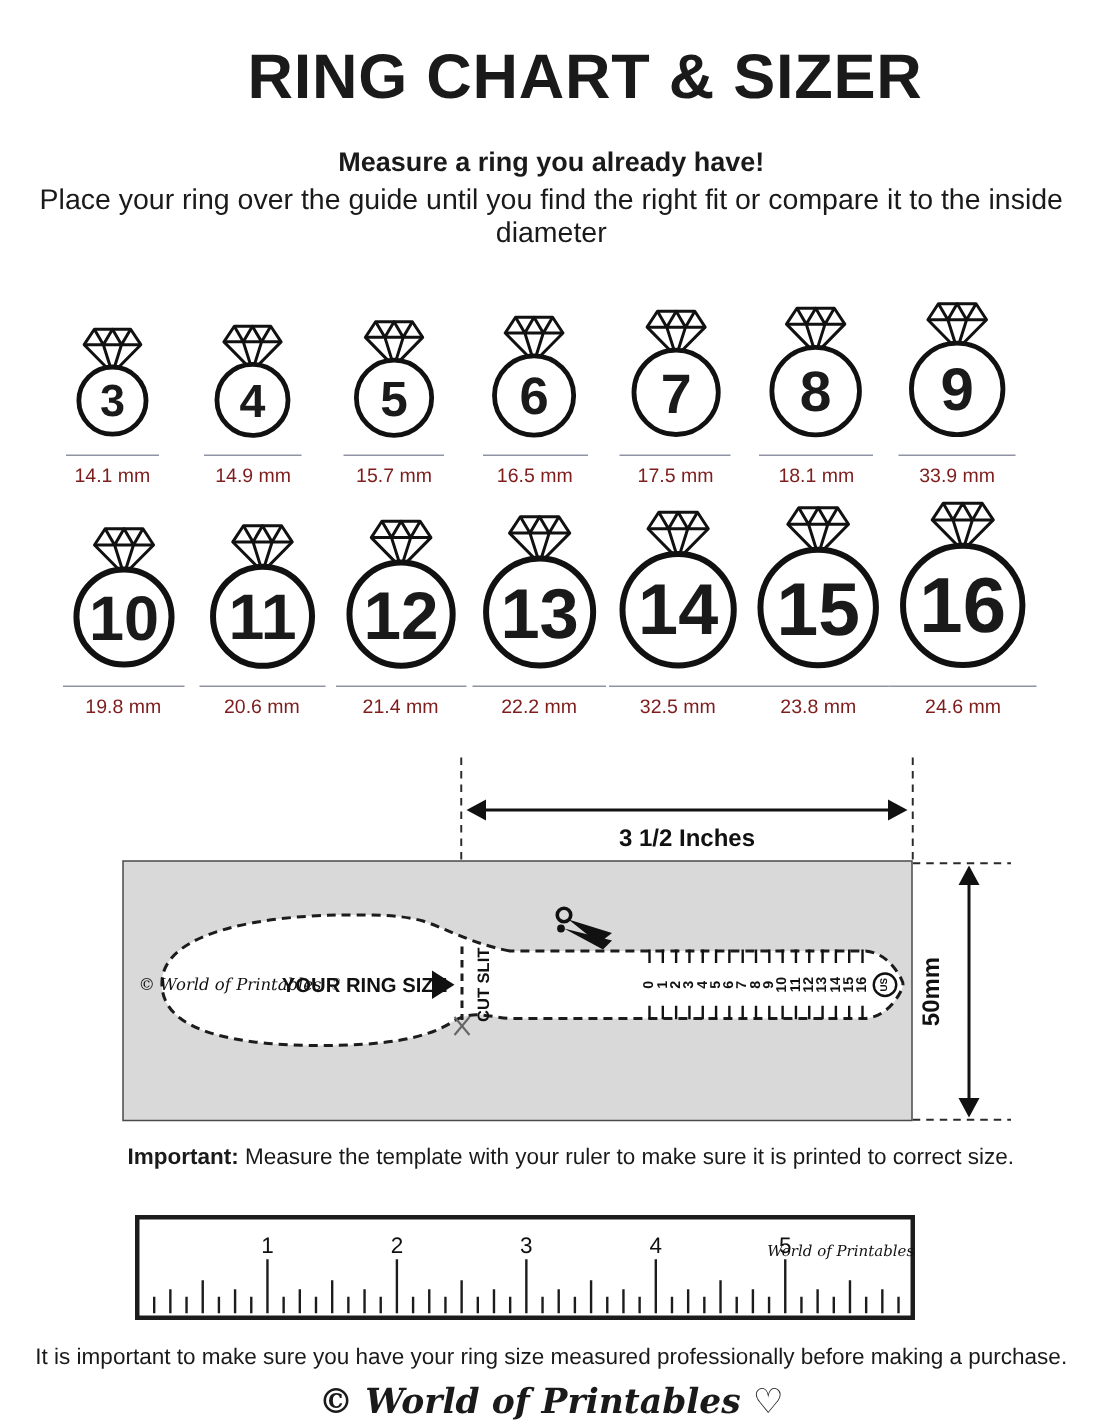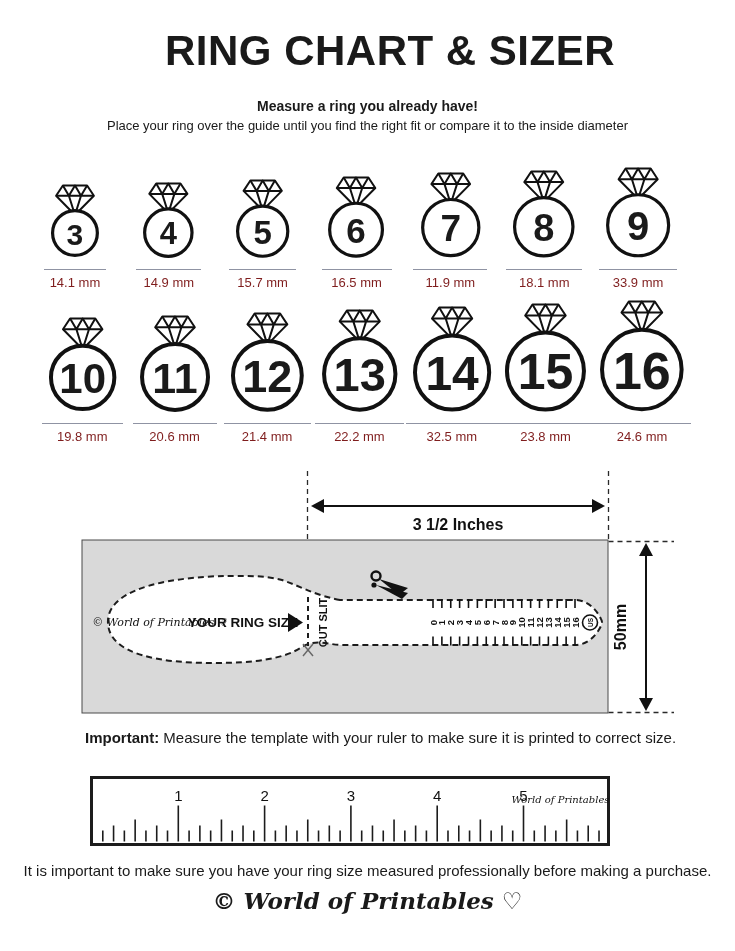--- a/index.html
+++ b/index.html
@@ -2,22 +2,22 @@
 <html><head>
 <meta charset="utf-8">
 <style>
   html,body{margin:0;padding:0;}
   body{
     width:735px;height:951px;overflow:hidden;background:#ffffff;
     font-family:"Liberation Sans",sans-serif;color:#1a1a1a;
   }
   .header{padding-top:30px;text-align:center;}
   .title{font-size:42px;font-weight:800;letter-spacing:.5px;line-height:1;padding-left:45px;}
-  .subtitle-bold{margin-top:26px;font-size:14px;font-weight:bold;}
-  .subtitle{margin-top:4px;font-size:13px;}
+  .subtitle-bold{margin-top:26px;font-size:18px;font-weight:bold;}
+  .subtitle{margin-top:4px;font-size:19px;}
   .ring-row{display:flex;align-items:flex-end;}
   .ring-row-1{margin-top:34px;padding:0 50px 0 28px;}
   .ring-row-2{margin-top:10px;padding:0 44px 0 36px;}
   .ring-cell{flex:1;display:flex;flex-direction:column;align-items:center;}
   .ring-underline{height:1px;background:#8f93a3;margin-top:9px;}
   .ring-mm{margin-top:5px;font-size:13px;color:#7f1d1d;}
   .sizer-wrap{margin-top:24px;}
   .sizer-svg{display:block;margin-left:60px;}
   .important{margin:6px 0 0 85px;font-size:15px;}
   .important b{font-weight:bold;text-align:right;}
@@ -99,21 +99,21 @@
         <g stroke="#111" stroke-width="2" fill="none" stroke-linejoin="round">
           <path d="M 21.3 1.5 L 46.2 1.5 L 53.1 12.1 L 33.75 31.7 L 14.4 12.1 Z" fill="#fff"></path>
           <path d="M 14.4 12.1 L 53.1 12.1
                     M 21.3 1.5 L 27.5 12.1 L 33.8 1.5 L 40.0 12.1 L 46.2 1.5
                     M 27.5 12.1 L 33.75 31.7 M 40.0 12.1 L 33.75 31.7"></path>
         </g>
         <circle cx="33.75" cy="55.582800000000006" r="28.1" stroke="#111" stroke-width="3.2" fill="#fff"></circle>
         <text x="33.75" y="56.582800000000006" text-anchor="middle" dominant-baseline="central" font-size="37" font-weight="600" fill="#1a1a1a">7</text>
       </svg>
       <div class="ring-underline" style="width: 74px;"></div>
-      <div class="ring-mm">11.9 mm</div>
+      <div class="ring-mm">17.5 mm</div>
     </div>
     <div class="ring-cell">
       <svg width="69.5" height="90.1" viewBox="0 0 69.5 90.1">
         <g stroke="#111" stroke-width="2" fill="none" stroke-linejoin="round">
           <path d="M 22.3 1.5 L 47.2 1.5 L 54.2 12.1 L 34.77 31.9 L 15.3 12.1 Z" fill="#fff"></path>
           <path d="M 15.3 12.1 L 54.2 12.1
                     M 22.3 1.5 L 28.5 12.1 L 34.8 1.5 L 41.0 12.1 L 47.2 1.5
                     M 28.5 12.1 L 34.77 31.9 M 41.0 12.1 L 34.77 31.9"></path>
         </g>
         <circle cx="34.77" cy="56.730096" r="29.2" stroke="#111" stroke-width="3.2" fill="#fff"></circle>

